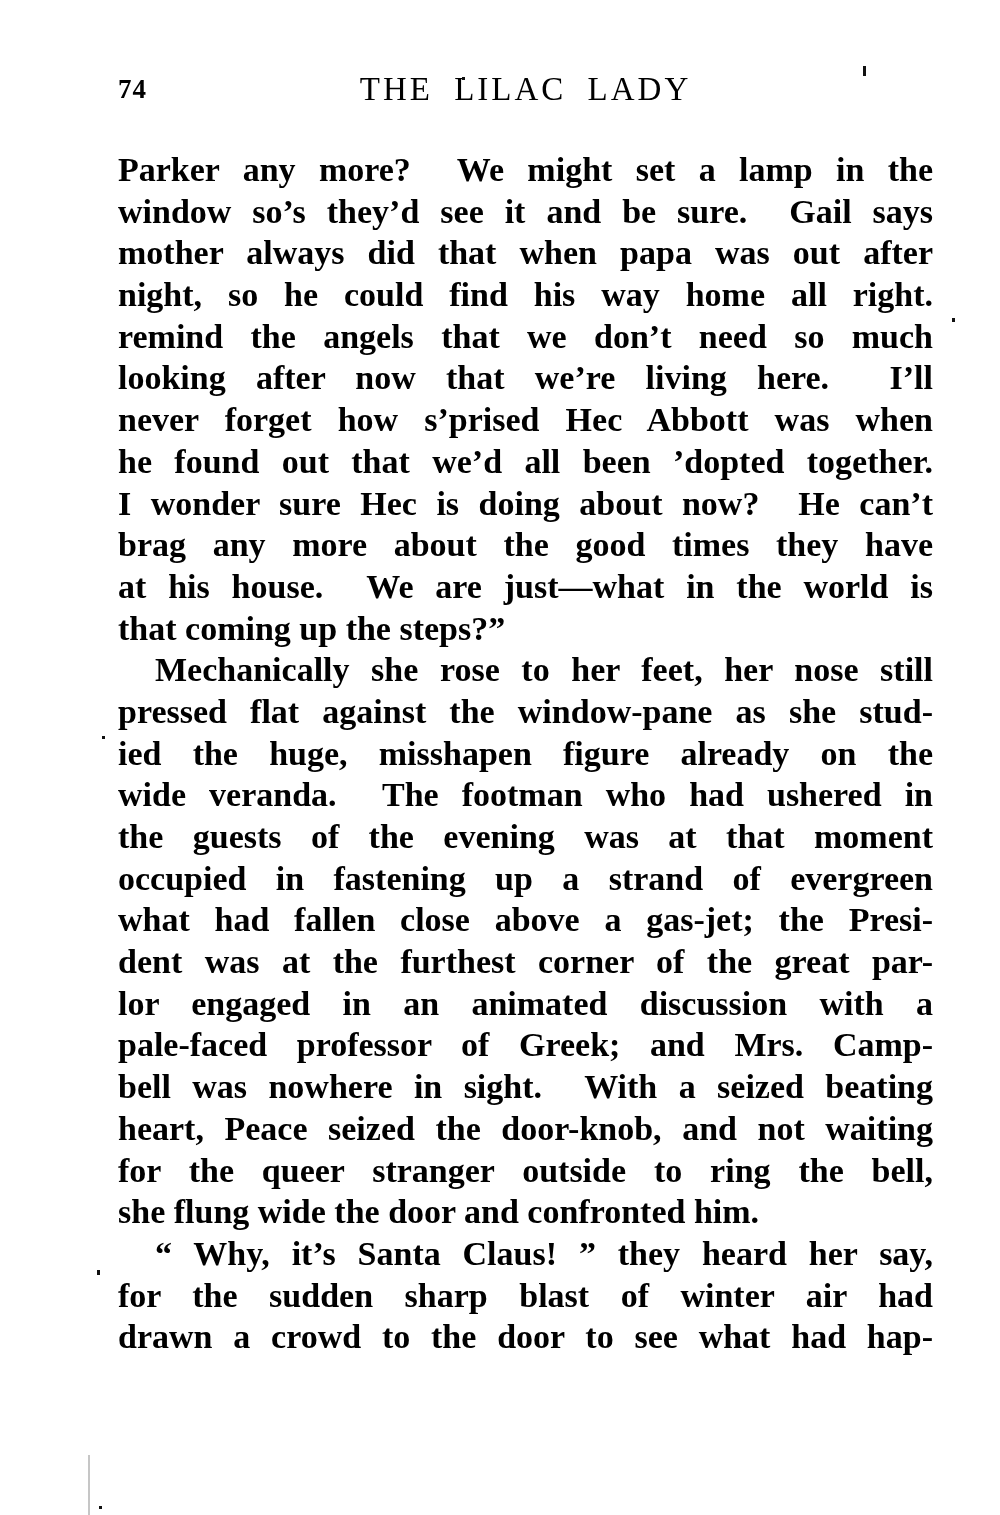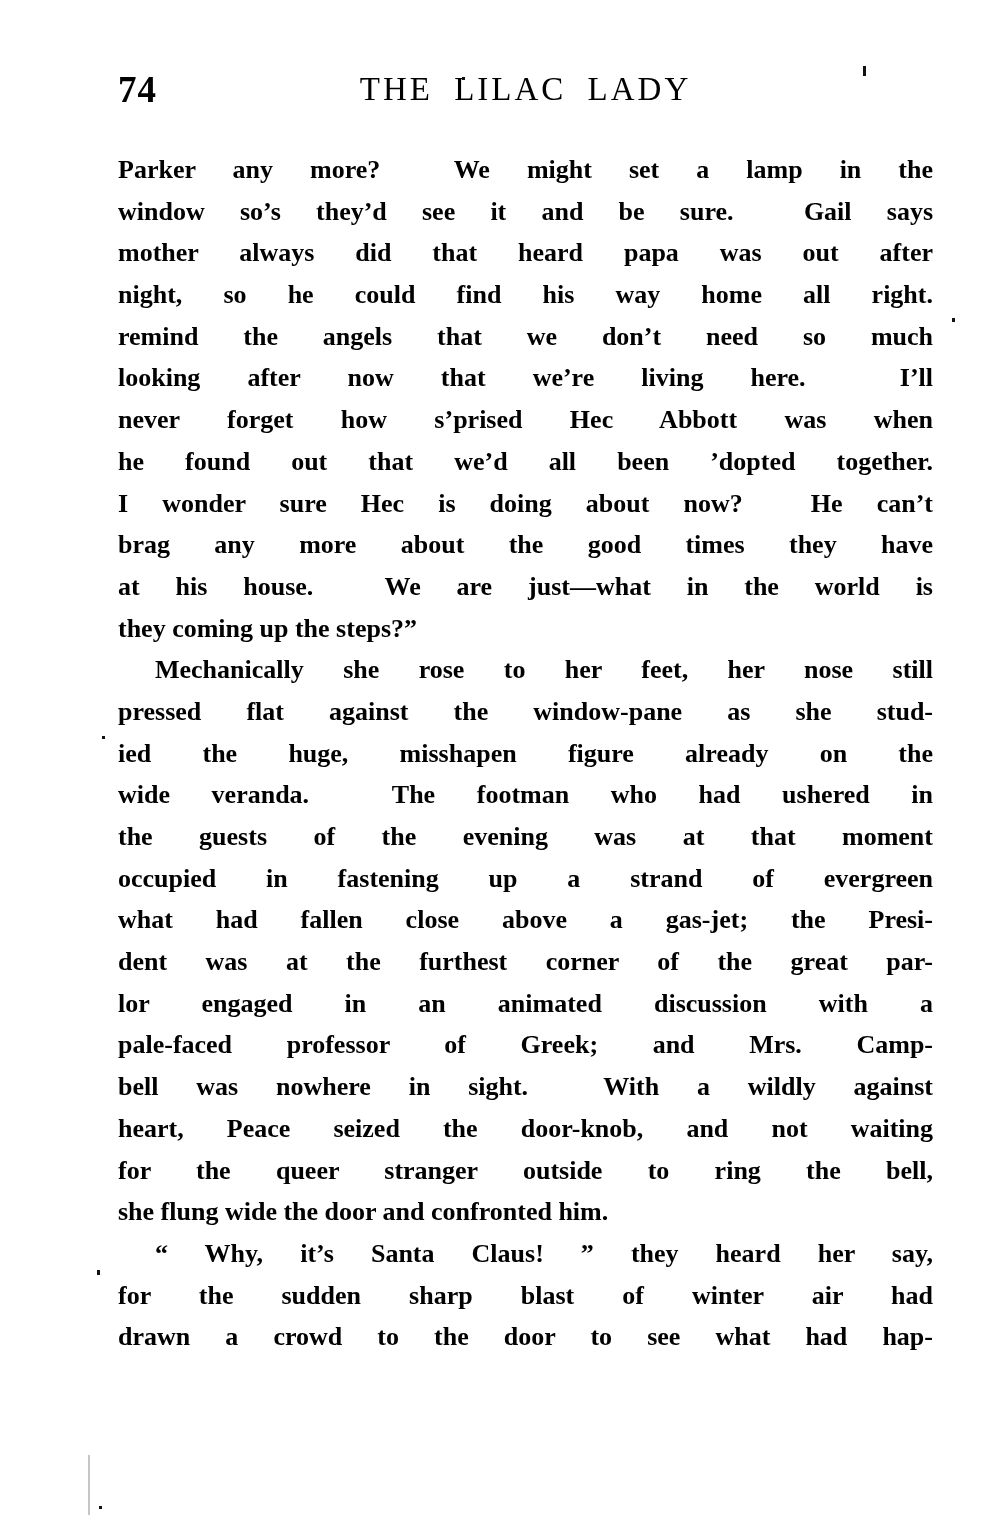--- a/index.html
+++ b/index.html
@@ -21,21 +21,21 @@
     position: absolute;
     left: 118px;
     top: 73px;
     width: 815px;
     height: 36px;
   }
   .pagenum {
     position: absolute;
     left: 0;
     top: 0;
-    font-size: 37px;
+    font-size: 27px;
     font-weight: bold;
     letter-spacing: 1px;
     line-height: 33px;
   }
   .running-title {
     position: absolute;
     left: 0;
     top: 0;
     width: 100%;
     text-align: center;
@@ -49,21 +49,21 @@
   
   .text-block {
     position: absolute;
     left: 118px;
     top: 149px;
     width: 815px;
   }
   .line {
     height: 41.7px;
     line-height: 41.7px;
-    font-size: 26px;
+    font-size: 34px;
     font-weight: bold;
     text-align: justify;
     text-align-last: justify;
     white-space: pre-wrap;
     overflow: visible;
   }
   .line.para-end {
     text-align-last: left;
   }
   .line.indent {
@@ -85,41 +85,41 @@
 <div class="page">
 
   <div class="header">
     <span class="pagenum">74</span>
     <div class="running-title">THE LILAC LADY</div>
   </div>
 
   <div class="text-block">
       <div class="line">Parker any more?  We might set a lamp in the</div>
       <div class="line">window so’s they’d see it and be sure.  Gail says</div>
-      <div class="line">mother always did that heard papa was out after</div>
+      <div class="line">mother always did that when papa was out after</div>
       <div class="line">night, so he could find his way home all right.</div>
       <div class="line">remind the angels that we don’t need so much</div>
       <div class="line">looking after now that we’re living here.  I’ll</div>
       <div class="line">never forget how s’prised Hec Abbott was when</div>
       <div class="line">he found out that we’d all been ’dopted together.</div>
       <div class="line">I wonder sure Hec is doing about now?  He can’t</div>
       <div class="line">brag any more about the good times they have</div>
       <div class="line">at his house.  We are just—what in the world is</div>
-      <div class="line para-end">they coming up the steps?”</div>
+      <div class="line para-end">that coming up the steps?”</div>
       <div class="line indent">Mechanically she rose to her feet, her nose still</div>
       <div class="line">pressed flat against the window-pane as she stud-</div>
       <div class="line">ied the huge, misshapen figure already on the</div>
       <div class="line">wide veranda.  The footman who had ushered in</div>
       <div class="line">the guests of the evening was at that moment</div>
       <div class="line">occupied in fastening up a strand of evergreen</div>
       <div class="line">what had fallen close above a gas-jet; the Presi-</div>
       <div class="line">dent was at the furthest corner of the great par-</div>
       <div class="line">lor engaged in an animated discussion with a</div>
       <div class="line">pale-faced professor of Greek; and Mrs. Camp-</div>
-      <div class="line">bell was nowhere in sight.  With a wildly against</div>
+      <div class="line">bell was nowhere in sight.  With a seized beating</div>
       <div class="line">heart, Peace seized the door-knob, and not waiting</div>
       <div class="line">for the queer stranger outside to ring the bell,</div>
       <div class="line para-end">she flung wide the door and confronted him.</div>
       <div class="line indent">“ Why, it’s Santa Claus! ” they heard her say,</div>
       <div class="line">for the sudden sharp blast of winter air had</div>
       <div class="line">drawn a crowd to the door to see what had hap-</div>
     </div>
 
   <div class="speck" style="left:863px; top:66px; width:3px; height:10px;"></div>
   <div class="speck" style="left:462px; top:77px; width:3px; height:3px;"></div>

